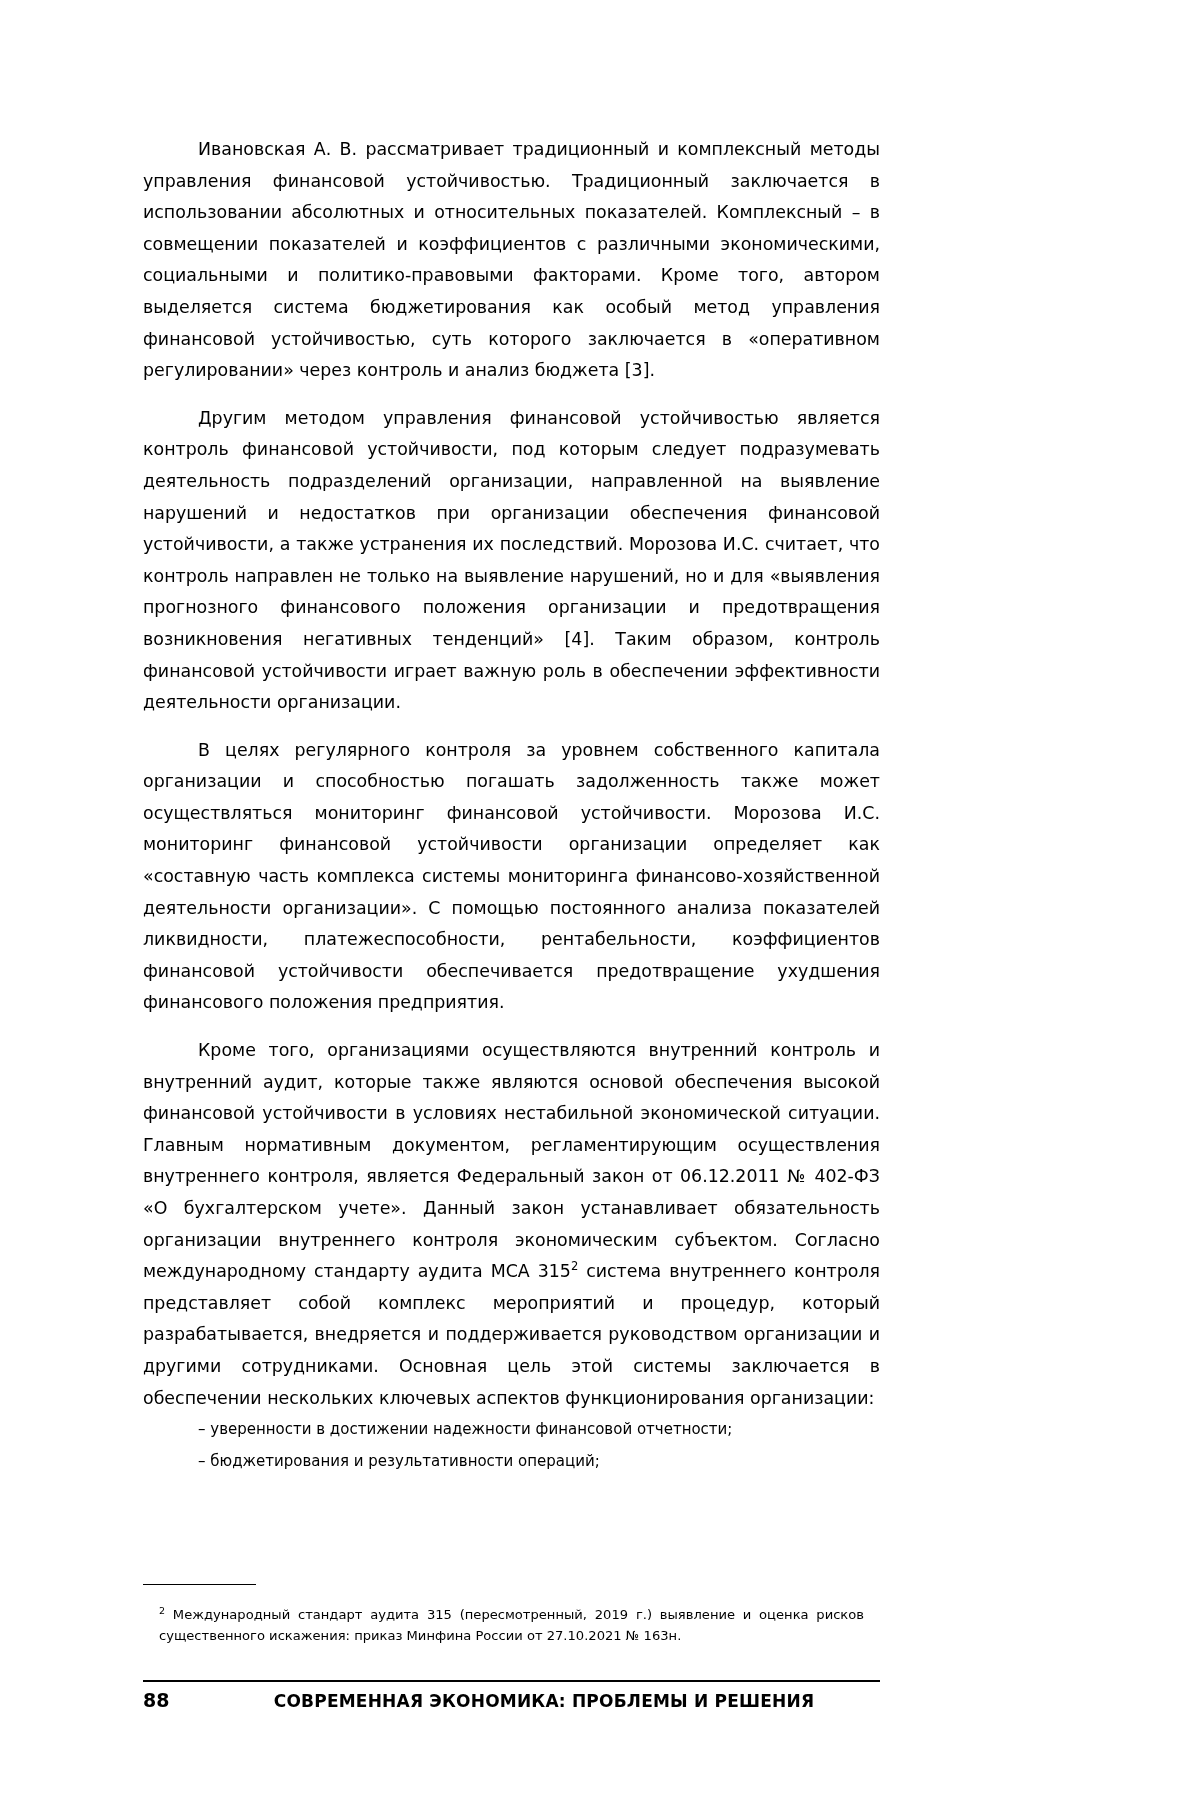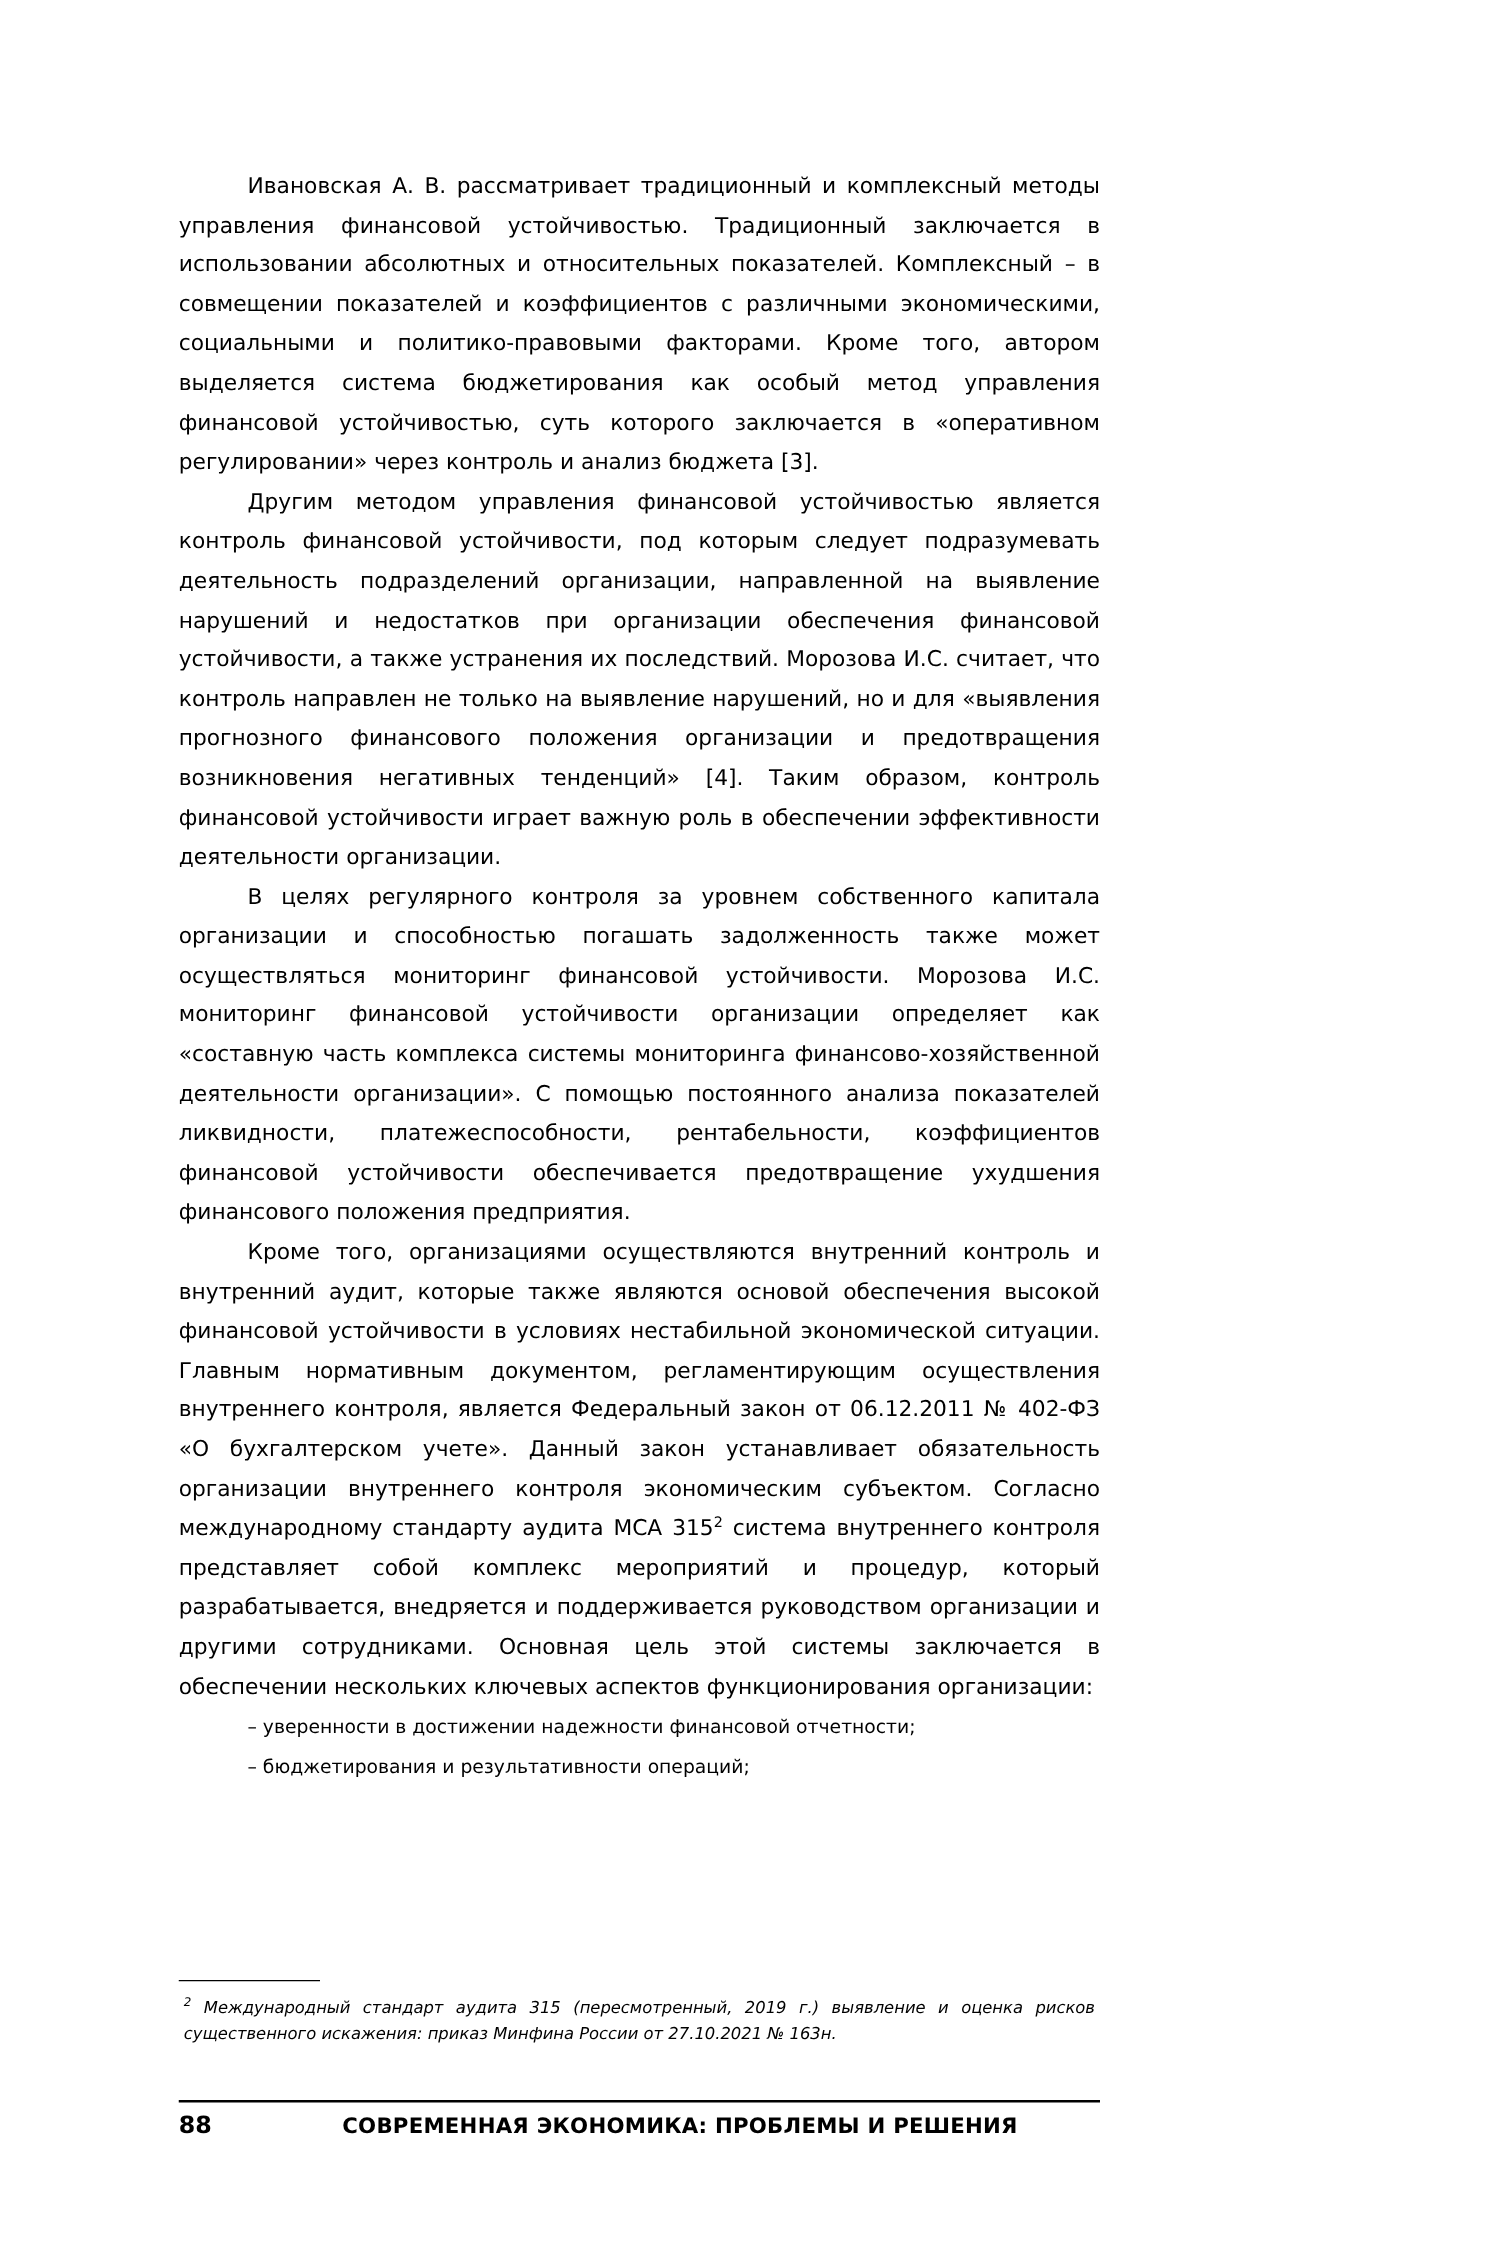--- a/index.html
+++ b/index.html
@@ -33,21 +33,21 @@
     margin: 0 0 0 0;
     text-align: justify;
     text-justify: inter-word;
     font-size: 17.4px;
     line-height: 31.6px;
     text-indent: 55px;
     hyphens: manual;
     -webkit-hyphens: manual;
   }
   p.para + p.para {
-    margin-top: 0;
+    margin-top: 16px;
   }
   .list-line {
     margin: 0;
     font-size: 15px;
     line-height: 31.6px;
     text-indent: 55px;
     text-align: left;
   }
   .footnote-wrap {
     position: absolute;
@@ -58,22 +58,21 @@
   .footnote-rule {
     width: 113px;
     height: 0;
     border-top: 1.4px solid #000;
     margin: 0 0 8px 0;
   }
   .footnote-text {
     font-size: 13.1px;
     line-height: 20.5px;
     text-align: justify;
-    margin: 4px;
-    font-style: italic;
+    margin: 16px;
   }
   .footnote-text .fn-marker {
     font-size: 9.5px;
     vertical-align: super;
   }
   .footer {
     position: absolute;
     left: 143px;
     top: 1680px;
     width: 737px;

